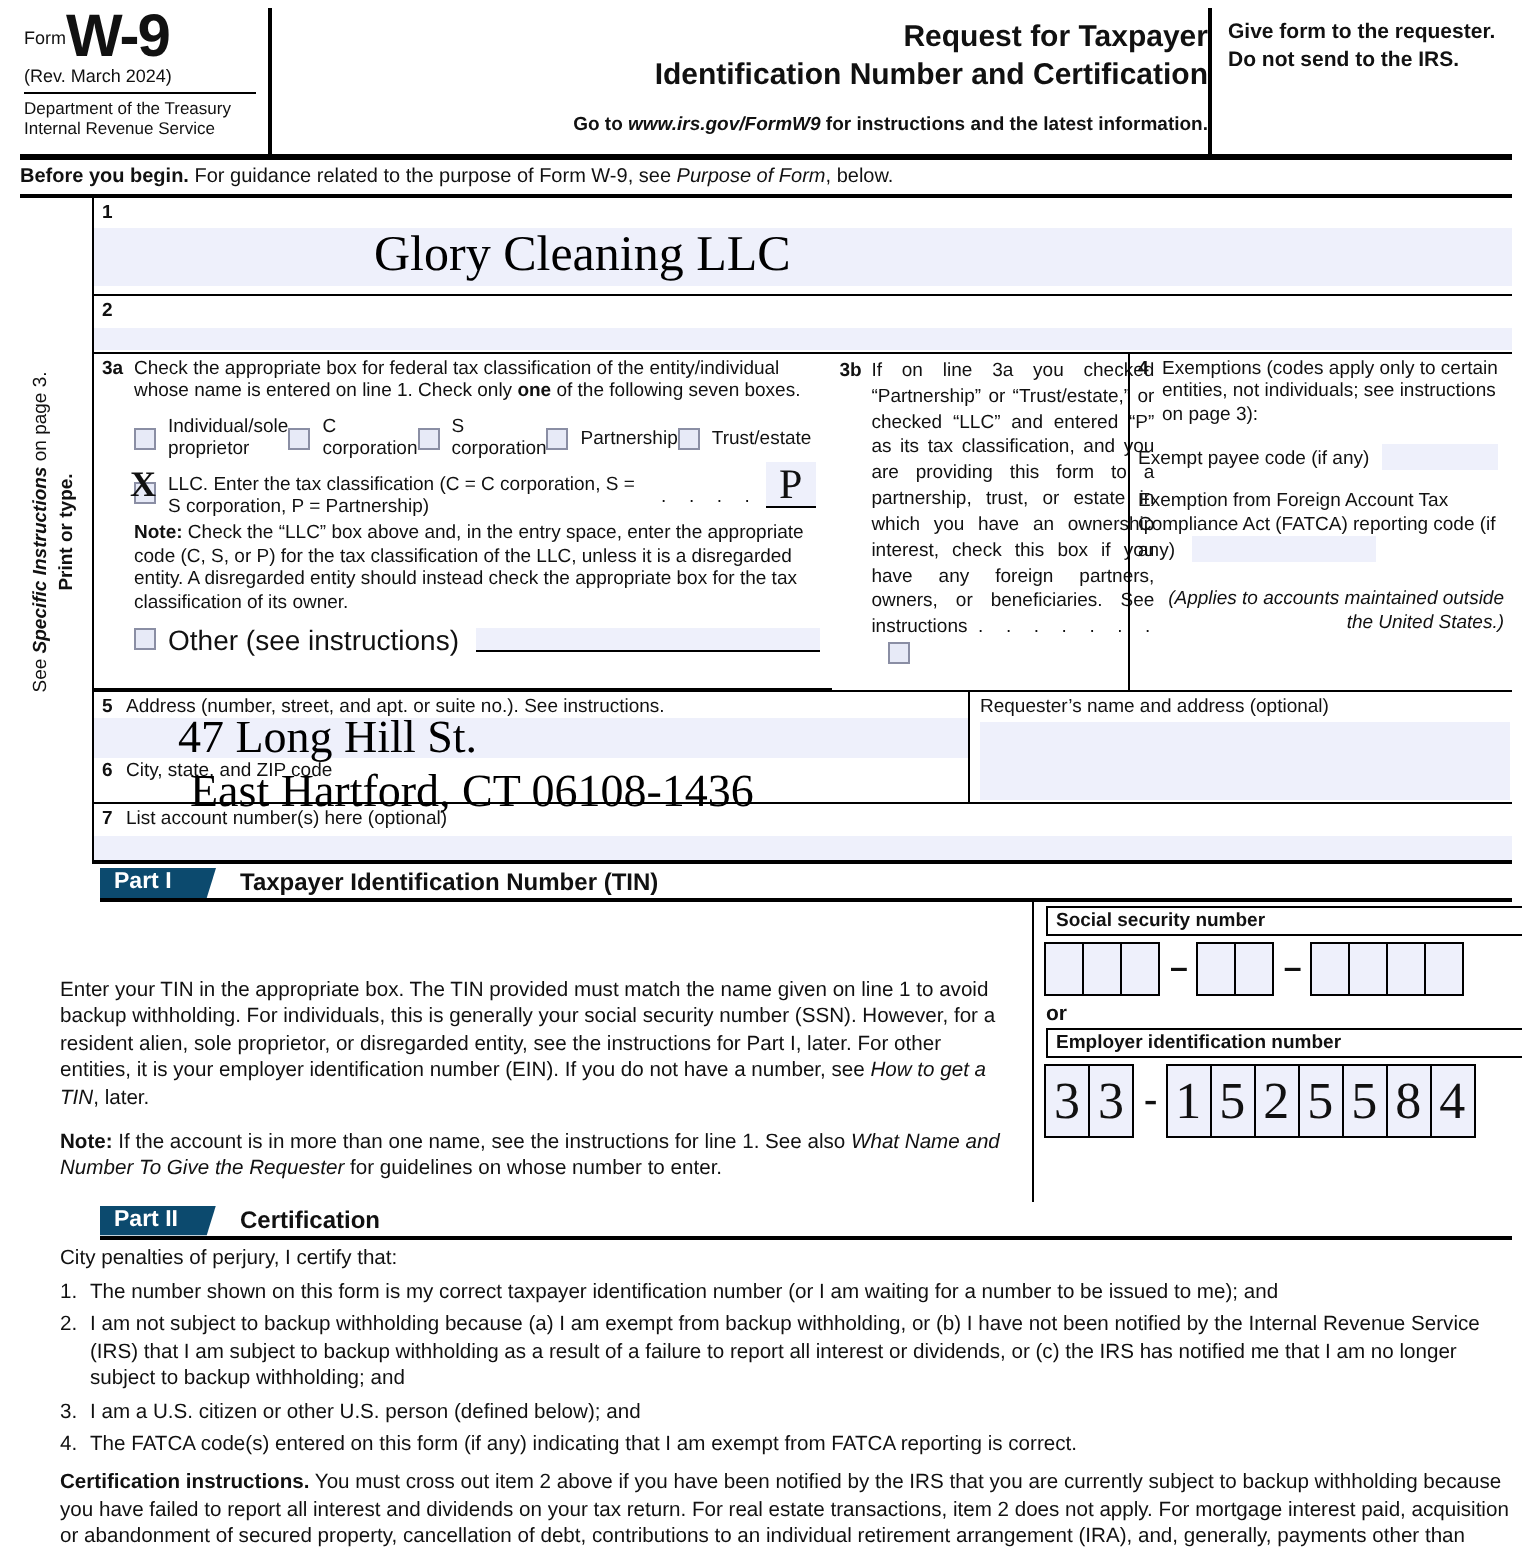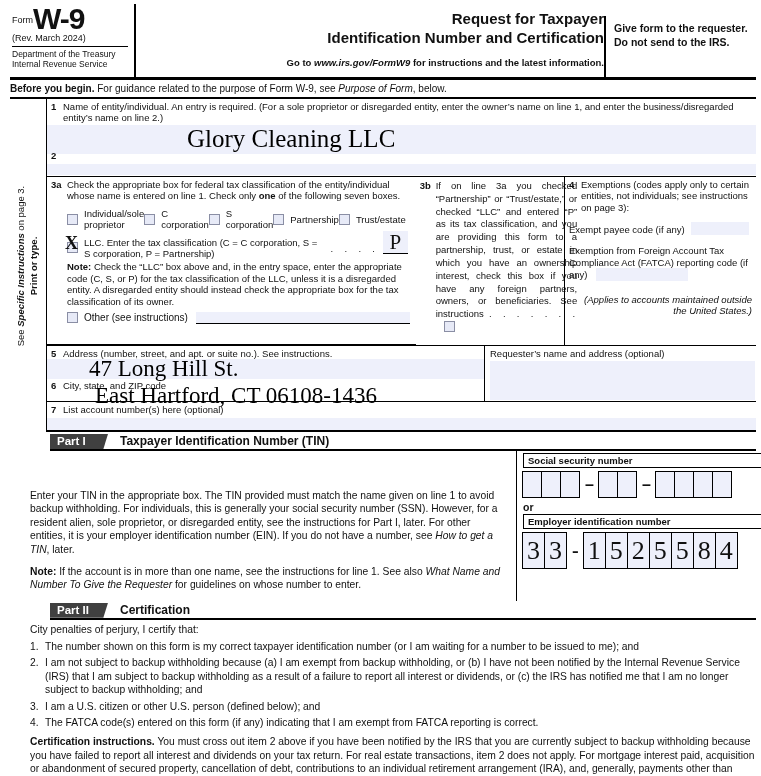--- a/index.html
+++ b/index.html
@@ -11,21 +11,21 @@
   
   .header { display: flex; align-items: stretch; border-bottom: 3px solid #000; height: 76px; }
   .h-left { width: 126px; border-right: 2px solid #000; padding: 2px 6px 2px 2px; }
   .form-word { font-size: 9px; vertical-align: 6px; }
   .form-num { font-size: 30px; font-weight: bold; letter-spacing: -1px; line-height: 26px; }
   .rev { font-size: 9px; margin-top: 0px; }
   .dept { font-size: 8.5px; border-top: 1px solid #000; margin-top: 3px; padding-top: 2px; line-height: 1.2; }
   .h-center { flex: 1; text-align: right; padding-top: 6px; }
   .h-title { font-size: 15px; font-weight: bold; line-height: 1.25; }
   .h-goto { font-size: 9.5px; font-weight: bold; margin-top: 9px; }
-  .h-right { width: 152px; border-left: 2px solid #000; padding: 6px 4px 2px 8px; font-size: 10.5px; font-weight: bold; line-height: 1.3; margin-top: 12px; }
+  .h-right { width: 152px; border-left: 2px solid #000; padding: 6px 4px 2px 8px; font-size: 10.5px; font-weight: bold; line-height: 1.3; }
 
   
   .before { font-size: 10px; padding: 3px 0 3px 0px; border-bottom: 2.5px solid #000; }
 
   
   .main { display: flex; }
   .side-col { width: 36px; position: relative; flex: none; }
   .vtext { position: absolute; top: 50%; left: 50%; transform: translate(-50%,-50%) rotate(-90deg); width: 324px; text-align: center; font-size: 9.5px; line-height: 1.35; white-space: nowrap; }
   .rows-col { flex: 1; border-left: 1.5px solid #000; min-width: 0; }
   .lrow { border-bottom: 1.5px solid #000; position: relative; }
@@ -47,21 +47,21 @@
   .sec3a { border-bottom: 1.5px solid #000; flex: 1; padding-bottom: 2px; }
   .cbrow { display: flex; justify-content: space-between; align-items: center; margin: 7px 10px 0 20px; }
   .cbitem { display: flex; align-items: center; font-size: 9.5px; }
   .cb { width: 11px; height: 11px; background: #e7eaf7; border: 1px solid #8a8ea4; display: inline-block; flex: none; margin-right: 6px; }
   .llcrow { display: flex; align-items: center; margin: 7px 8px 0 20px; font-size: 9.5px; }
   .llc-cbwrap { position: relative; flex: none; width: 17px; }
   .xmark { position: absolute; top: -9px; left: -2px; font-family: "Liberation Serif", serif; font-size: 18px; font-weight: bold; }
   .dots { margin-left: auto; padding-left: 8px; letter-spacing: 2px; }
   .pentry { font-family: "Liberation Serif", serif; font-size: 21px; background: #eef0fb; border-bottom: 1.5px solid #000; width: 38px; text-align: center; margin-left: 6px; margin-top: -12px; line-height: 22px; }
   .note3a { font-size: 9.5px; line-height: 1.2; margin: 2px 6px 0 20px; }
-  .otherrow { display: flex; margin: 5px 6px 4px 20px; font-size: 10px; }
+  .otherrow { display: flex; align-items: center; margin: 5px 6px 4px 20px; font-size: 14px; }
   .other-line { flex: 1; height: 12px; background: #eef0fb; border-bottom: 1px solid #000; margin-left: 8px; }
   .sec3b { display: flex; padding: 3px 0 4px 0; font-size: 9.5px; }
   .lbl3b { flex: 1; text-align: justify; padding-right: 6px; line-height: 1.35; }
   .cb3b { margin-left: 8px; margin-right: 0; vertical-align: -2px; }
   .col4 { width: 192px; flex: none; border-left: 1.5px solid #000; padding: 2px 4px 2px 4px; font-size: 9.5px; line-height: 1.2; display: flex; flex-direction: column; }
   .lhead4 { display: flex; }
   .lhead4 .num { width: 12px; padding-left: 0; }
   .exrow { display: flex; align-items: flex-end; margin-top: 9px; }
   .mini-field { display: inline-block; background: #eef0fb; height: 13px; width: 58px; margin-left: 6px; }
   .fatca { margin-top: 10px; }
@@ -75,21 +75,21 @@
   .v5 { height: 20px; padding-left: 42px; font-size: 23px; line-height: 19px; }
   .line6 { height: 22px; }
   .v6 { margin-top: -7px; padding-left: 48px; font-size: 23px; line-height: 23px; background: transparent; }
   .colreq { width: 272px; flex: none; border-left: 1.5px solid #000; padding: 2px 0 0 5px; font-size: 9.5px; display: flex; flex-direction: column; }
   .req-fill { flex: 1; background: #eef0fb; margin: 2px 1px 1px 0; }
   .r7 { height: 30px; border-bottom: 2px solid #000; }
   .v7 { height: 12px; margin-top: 3px; }
 
   
   .part-bar { display: flex; align-items: flex-end; gap: 12px; margin-left: 40px; border-bottom: 2px solid #000; padding-bottom: 0; margin-top: 2px; }
-  .part-label { background: #404040; color: #fff; font-weight: bold; font-size: 11.5px; padding: 1px 6px 2px 7px; min-width: 58px; clip-path: polygon(0 0, 100% 0, 92% 100%, 0 100%); }
+  .part-label { background: #0c4a6e; color: #fff; font-weight: bold; font-size: 11.5px; padding: 1px 6px 2px 7px; min-width: 58px; clip-path: polygon(0 0, 100% 0, 92% 100%, 0 100%); }
   .part-title { font-weight: bold; font-size: 12px; padding-bottom: 1px; }
 
   
   .p1-body { display: flex; margin-left: 20px; min-height: 105px; }
   .p1-left { flex: 1; font-size: 10.3px; line-height: 1.3; padding: 4px 8px 0 0; margin-top: 34px; }
   .p1-left p { margin-bottom: 9px; }
   .p1-right { width: 240px; flex: none; border-left: 1.5px solid #000; padding: 2px 0 0 6px; }
   .tin-label-box { border: 1.5px solid #000; font-weight: bold; font-size: 9.5px; padding: 1px 4px; width: 244px; background: #fff; }
   .boxrow { display: flex; align-items: center; margin-top: 3px; }
   .dsm { width: 20px; height: 27px; border: 1px solid #000; background: #eef0fb; margin-left: -1px; }
@@ -149,21 +149,20 @@
         <div><span>See </span><span class="bi">Specific Instructions</span><span> on page 3.</span></div>
         <div class="b">Print or type.</div>
       </div>
     </div>
 
     <div class="rows-col">
 
       <div class="lrow r1">
         <div class="lhead">
           <span class="num">1</span>
-          <span class="lbl">Name of entity/individual. An entry is required. (For a sole proprietor or disregarded entity, enter the owner’s name on line 1, and enter the business/disregarded entity’s name on line 2.)</span>
         </div>
         <div class="vfield v1"><span class="entered">Glory Cleaning LLC</span></div>
       </div>
 
       <div class="lrow r2">
         <div class="lhead">
           <span class="num">2</span>
         </div>
         <div class="vfield v2"><span class="entered"></span></div>
       </div>

